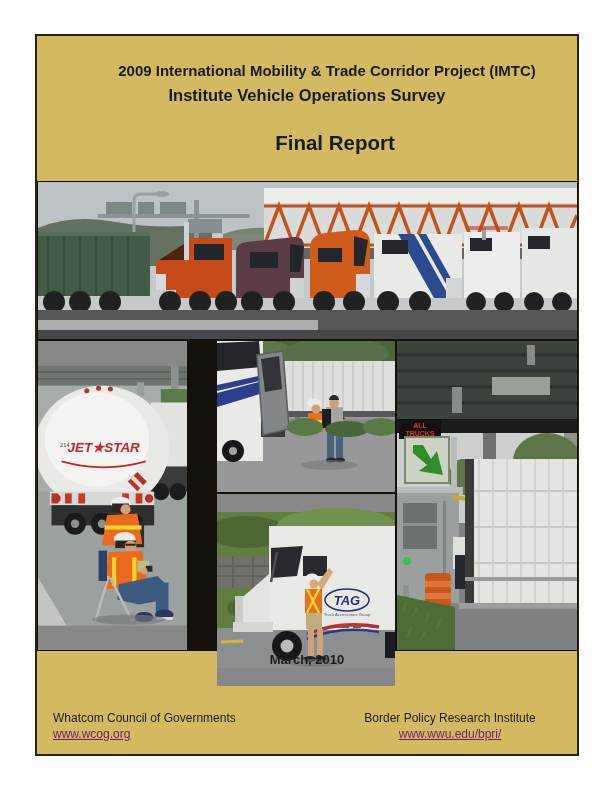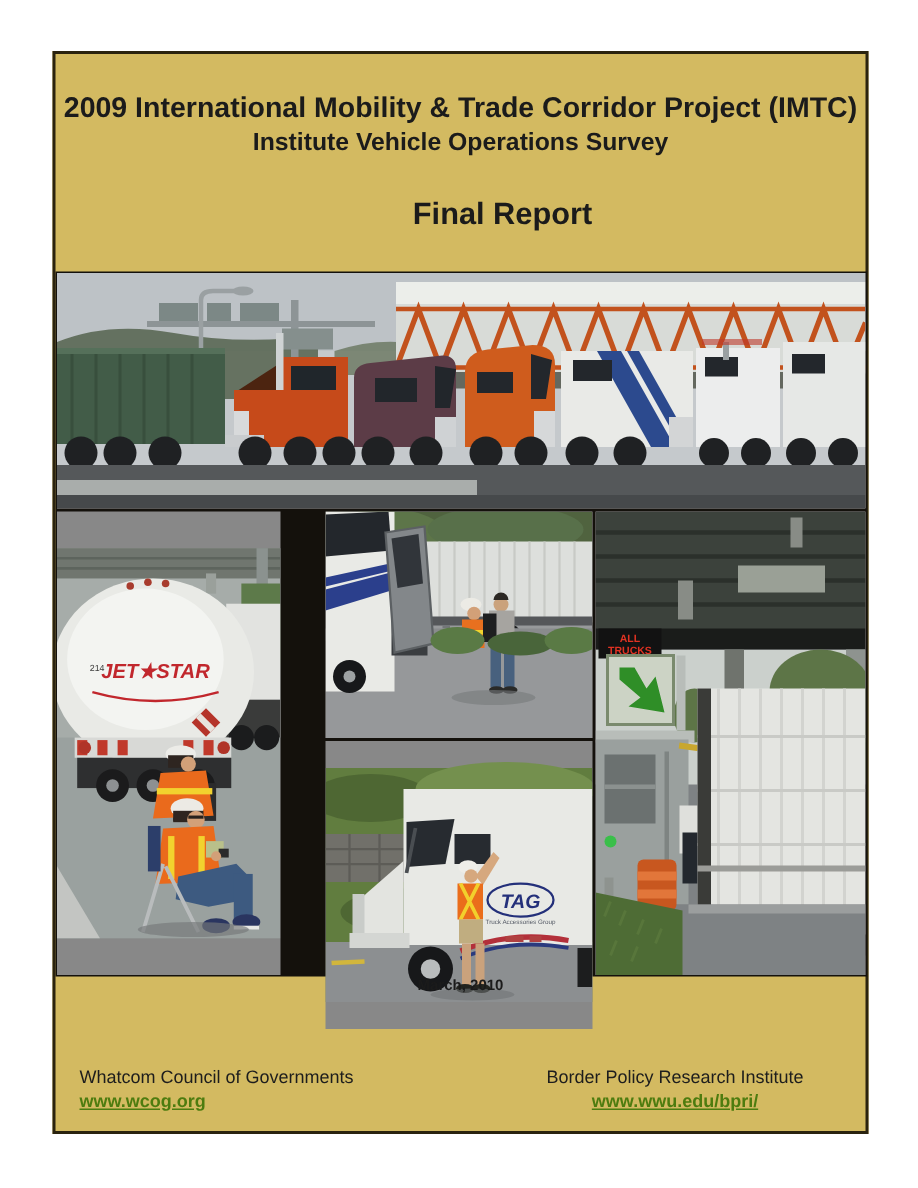--- a/index.html
+++ b/index.html
@@ -2,38 +2,38 @@
 <html><head>
 <meta charset="utf-8">
 <style>
   html,body{margin:0;padding:0;}
   body{background:#ffffff;font-family:"Liberation Sans",sans-serif;}
   #page{position:relative;width:612px;height:792px;background:#ffffff;overflow:hidden;}
   .cover{position:absolute;left:35px;top:34px;width:544px;height:722px;
          background:#d3ba61;border:2px solid #2a230f;box-sizing:border-box;}
   .title-line{position:absolute;left:35px;width:544px;text-align:center;
               font-weight:bold;color:#1b1b1b;}
-  #title1{top:62px;font-size:19px;}
+  #title1{top:62px;font-size:15px;margin-left:20px;}
   #title2{top:86px;font-size:16.5px;}
   #subtitle{top:131px;font-size:20.5px;padding-left:28px;}
   .collage{position:absolute;left:37px;top:181px;width:541px;height:470px;
            background:#14110c;}
   .ph{position:absolute;overflow:hidden;background:#888;}
   .ph svg{display:block;width:100%;height:100%;}
   #ph-top{left:1px;top:1px;width:539px;height:157px;}
   #ph-left{left:1px;top:160px;width:149px;height:309px;}
   #ph-midtop{left:180px;top:160px;width:178px;height:151px;}
   #ph-midbot{left:180px;top:313px;width:178px;height:192px;}
   #ph-right{left:360px;top:160px;width:180px;height:309px;}
   #date-line{position:absolute;left:35px;top:652px;width:544px;text-align:center;
-             font-weight:bold;font-size:10px;color:#1b1b1b;}
+             font-weight:bold;font-size:13px;color:#1b1b1b;}
   .footer-block{position:absolute;top:710px;font-size:12px;color:#1d1d1d;line-height:16px;margin-left:12px;}
   #footer-left{left:41px;text-align:left;}
   #footer-right{left:300px;width:276px;text-align:center;}
-  .footer-url{text-decoration:underline;color:#4d7c0f;cursor:pointer;font-weight:bold;}
+  .footer-url{text-decoration:underline;color:#701a75;cursor:pointer;}
   svg text{font-family:"Liberation Sans",sans-serif;}
 </style>
 </head>
 <body>
 
 <div id="page">
   <div class="cover"></div>
 
   <div id="title1" class="title-line">2009 International Mobility &amp; Trade Corridor Project (IMTC)</div>
   <div id="title2" class="title-line">Institute Vehicle Operations Survey</div>

